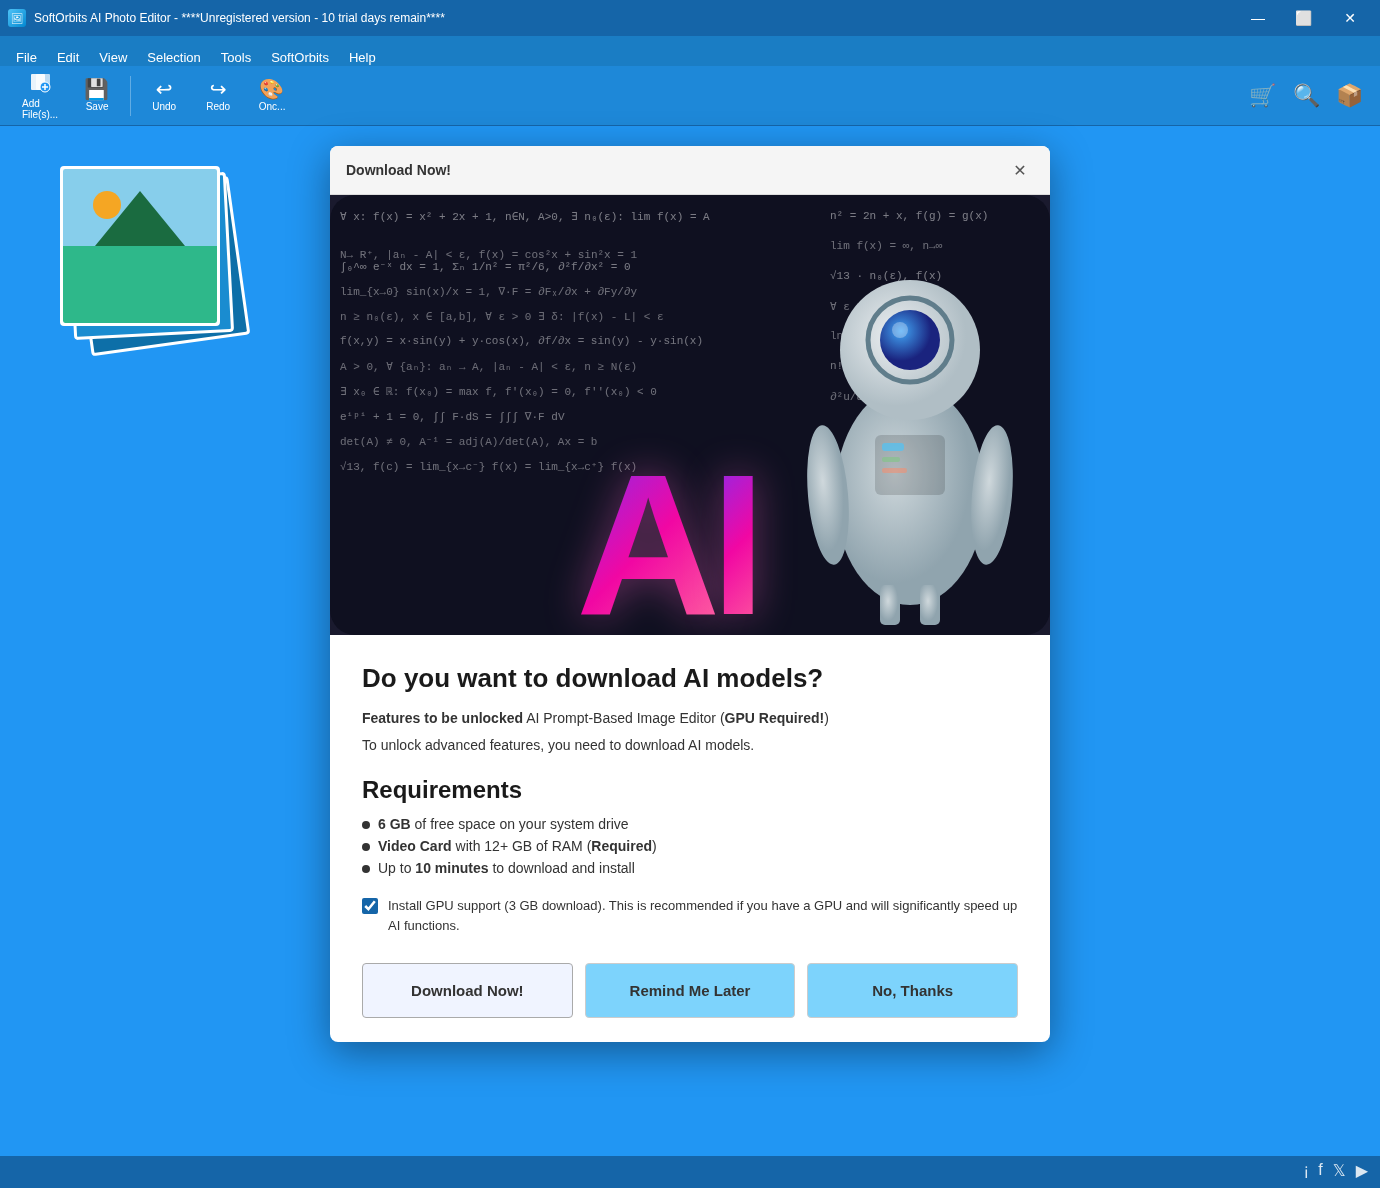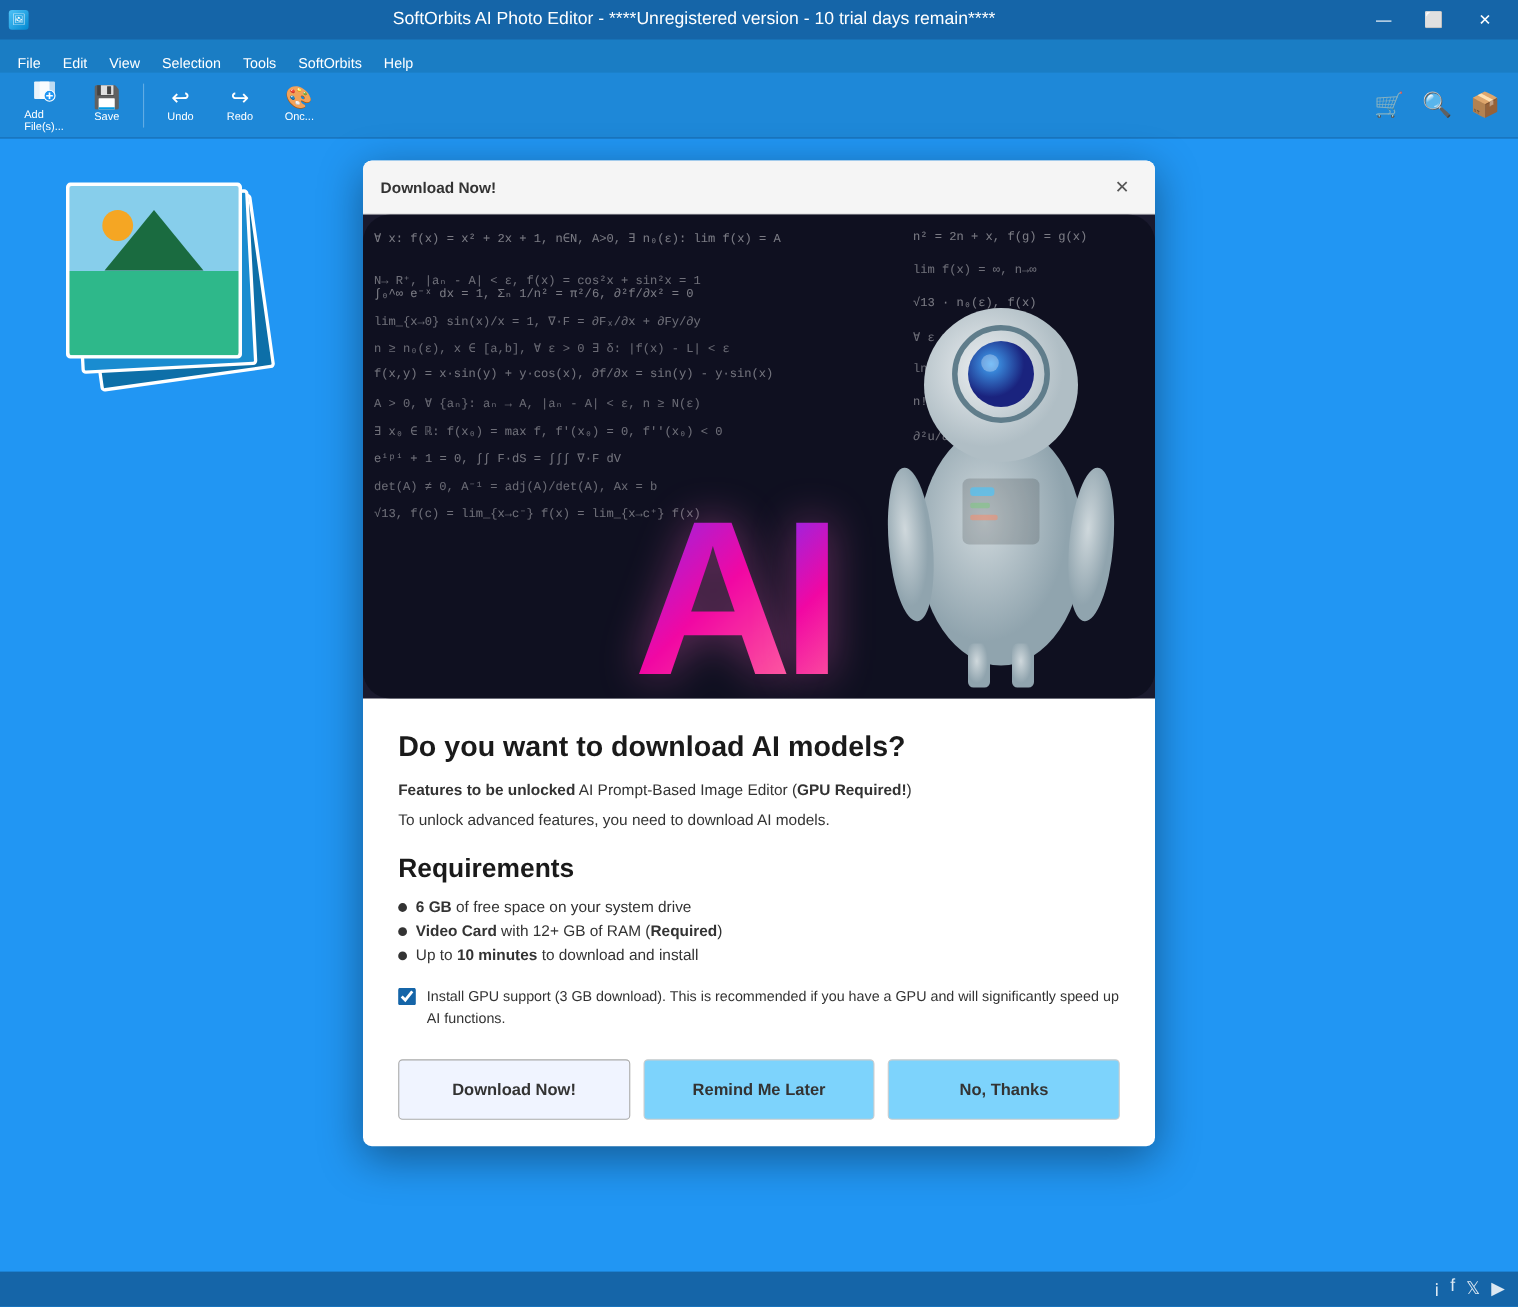--- a/index.html
+++ b/index.html
@@ -26,23 +26,22 @@
     .title-bar-icon {
       width: 18px; height: 18px;
       background: linear-gradient(135deg, #4fc3f7, #0288d1);
       border-radius: 3px;
       display: flex; align-items: center; justify-content: center;
       font-size: 10px; color: white;
       flex-shrink: 0;
     }
     .title-bar-text {
       color: white;
-      font-size: 16px;
+      font-size: 12px;
       flex: 1;
-      text-align: center;
     }
     .title-bar-controls {
       display: flex; gap: 2px;
     }
     .title-bar-btn {
       width: 44px; height: 32px;
       background: transparent;
       border: none;
       color: white;
       font-size: 14px;

